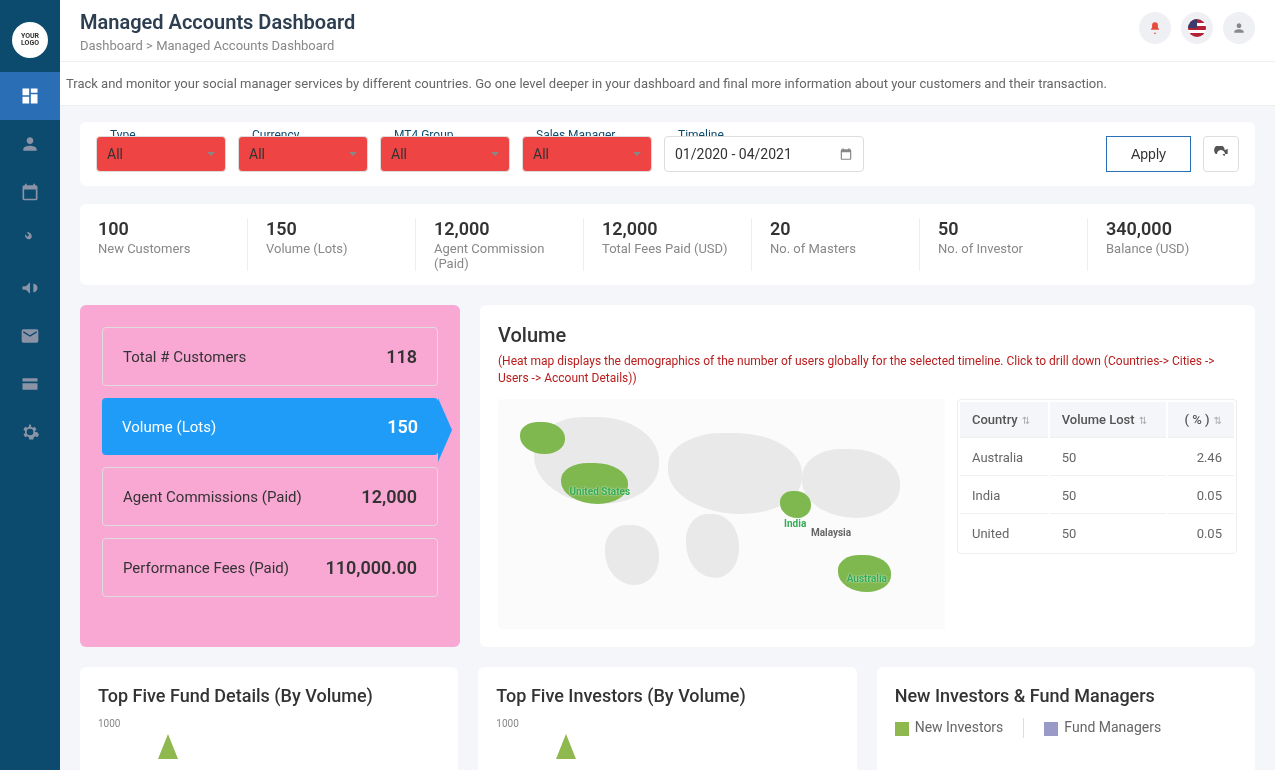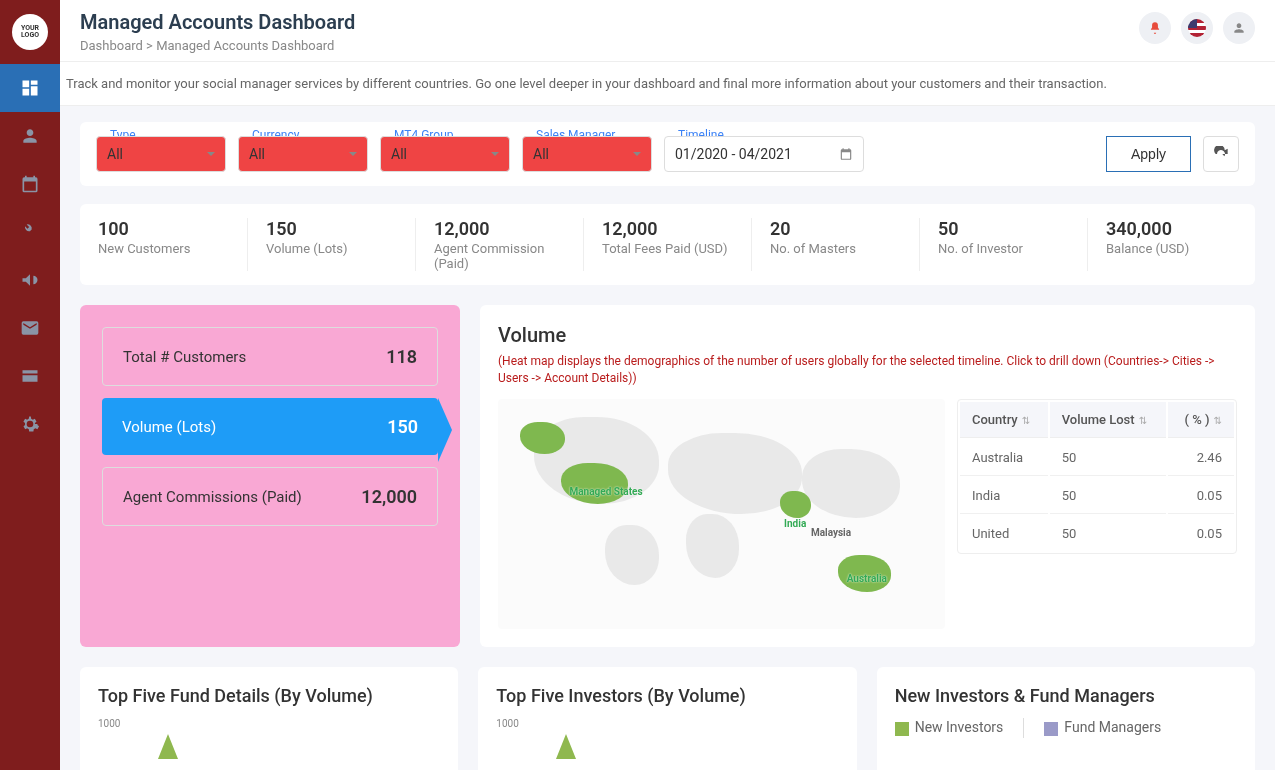--- a/index.html
+++ b/index.html
@@ -1,21 +1,21 @@
 <!DOCTYPE html>
 <html><head>
 <meta charset="utf-8">
 <style>
 * { box-sizing: border-box; margin: 0; padding: 0; }
 body { font-family: -apple-system, BlinkMacSystemFont, "Segoe UI", Roboto, sans-serif; background: #f5f6fa; color: #333; font-size: 14px; width: 1275px; height: 770px; overflow: hidden; }
 
 .app { display: flex; height: 100%; }
 
 
-.sidebar { width: 60px; background: #7f1d1d; display: flex; flex-direction: column; align-items: center; padding-top: 0; }
+.sidebar { width: 60px; background: #0c4a6e; display: flex; flex-direction: column; align-items: center; padding-top: 8px; }
 .logo { width: 36px; height: 36px; border-radius: 50%; background: #fff; display: flex; align-items: center; justify-content: center; font-size: 7px; font-weight: bold; text-align: center; line-height: 1; margin: 14px 0; color:#333;}
 .nav-item { width: 60px; height: 48px; display: flex; align-items: center; justify-content: center; cursor: pointer; color: #8a94a6; }
 .nav-item.active { background: #2a6fb5; color: #fff; }
 .nav-item svg { width: 20px; height: 20px; fill: currentColor; }
 
 
 .main { flex: 1; display: flex; flex-direction: column; overflow: hidden; }
 
 
 .header { background: #fff; padding: 10px 20px 8px 20px; border-bottom: 1px solid #eee; position: relative; }
@@ -30,21 +30,21 @@
 
 
 .subheader { background: #fff; padding: 14px 6px; font-size: 13px; color: #666; border-bottom: 1px solid #eee; }
 
 
 .content { padding: 16px 20px; overflow-y: auto; flex: 1; }
 
 
 .filter-bar { background: #fff; border-radius: 6px; padding: 14px 16px; display: flex; gap: 12px; align-items: flex-end; margin-bottom: 18px; }
 .filter { position: relative; }
-.filter-label { position: absolute; top: -8px; left: 10px; background: #fff; padding: 0 4px; font-size: 12px; color: #3b82f6; }
+.filter-label { position: absolute; top: -8px; left: 10px; background: #fff; padding: 0 4px; font-size: 12px; color: #0c4a6e; }
 .filter-select { width: 130px; height: 36px; border: 1px solid #ddd; border-radius: 4px; padding: 0 28px 0 10px; font-size: 14px; color: #333; background: #ef4444; cursor: pointer; position: relative; display:flex; align-items:center;}
 .filter-select::after { content:''; position:absolute; right:10px; top:50%; margin-top:-2px; border:4px solid transparent; border-top-color:#888;}
 .filter-date { width: 200px; height: 36px; border: 1px solid #ddd; border-radius: 4px; padding: 0 32px 0 10px; font-size: 14px; color: #333; background:#fff; display:flex; align-items:center; position:relative;}
 .filter-date svg { position:absolute; right:10px; width:14px; height:14px; fill:#888;}
 .apply-btn { margin-left: auto; height: 36px; padding: 0 24px; border: 1px solid #2a6fb5; color: #333; background: #fff; border-radius: 0; cursor: pointer; font-size: 14px; }
 .refresh-btn { width: 36px; height: 36px; border: 1px solid #ddd; border-radius: 4px; background: #fff; cursor: pointer; display:flex; align-items:center; justify-content:center;}
 .refresh-btn svg { width:16px; height:16px; fill:#555;}
 
 
 .kpi-row { background: #fff; border-radius: 6px; display: flex; margin-bottom: 20px; padding: 14px 0; }
@@ -245,38 +245,42 @@
               <div class="stat-value">118</div>
             </div>
             <div class="stat-card active">
               <div class="stat-label">Volume (Lots)</div>
               <div class="stat-value">150</div>
             </div>
             <div class="stat-card">
               <div class="stat-label">Agent Commissions (Paid)</div>
               <div class="stat-value">12,000</div>
             </div>
+            <div class="stat-card">
+              <div class="stat-label">Performance Fees (Paid)</div>
+              <div class="stat-value">110,000.00</div>
+            </div>
           </div>
 
         <div class="card volume-card">
           <div class="volume-title">Volume</div>
           <div class="volume-desc">(Heat map displays the demographics of the number of users globally for the selected timeline. Click to drill down (Countries-&gt; Cities -&gt; Users -&gt; Account Details))</div>
           <div class="volume-body">
             <div class="world-map">
 
               <div class="grey-blob" style="left:8%; top:8%; width:28%; height:38%;"></div>
               <div class="grey-blob" style="left:38%; top:15%; width:30%; height:35%;"></div>
               <div class="grey-blob" style="left:42%; top:50%; width:12%; height:28%;"></div>
               <div class="grey-blob" style="left:24%; top:55%; width:12%; height:26%;"></div>
               <div class="grey-blob" style="left:68%; top:22%; width:22%; height:30%;"></div>
               <div class="country-blob" style="left:5%; top:10%; width:10%; height:14%;"></div>
               <div class="country-blob" style="left:14%; top:28%; width:15%; height:18%;"></div>
               <div class="country-blob" style="left:63%; top:40%; width:7%; height:12%;"></div>
               <div class="country-blob" style="left:76%; top:68%; width:12%; height:16%;"></div>
-              <div class="map-label" style="left:16%; top:38%;">Managed States</div>
+              <div class="map-label" style="left:16%; top:38%;">United States</div>
               <div class="map-label" style="left:64%; top:52%;">India</div>
               <div class="map-label" style="left:70%; top:56%; color:#666;">Malaysia</div>
               <div class="map-label" style="left:78%; top:76%;">Australia</div>
             </div>
             <table class="vol-table">
               <thead>
                 <tr>
                   <th><span>Country</span><span class="sort-icon">⇅</span></th>
                   <th><span>Volume Lost</span><span class="sort-icon">⇅</span></th>
                   <th style="text-align:right;"><span>( % )</span><span class="sort-icon">⇅</span></th>

